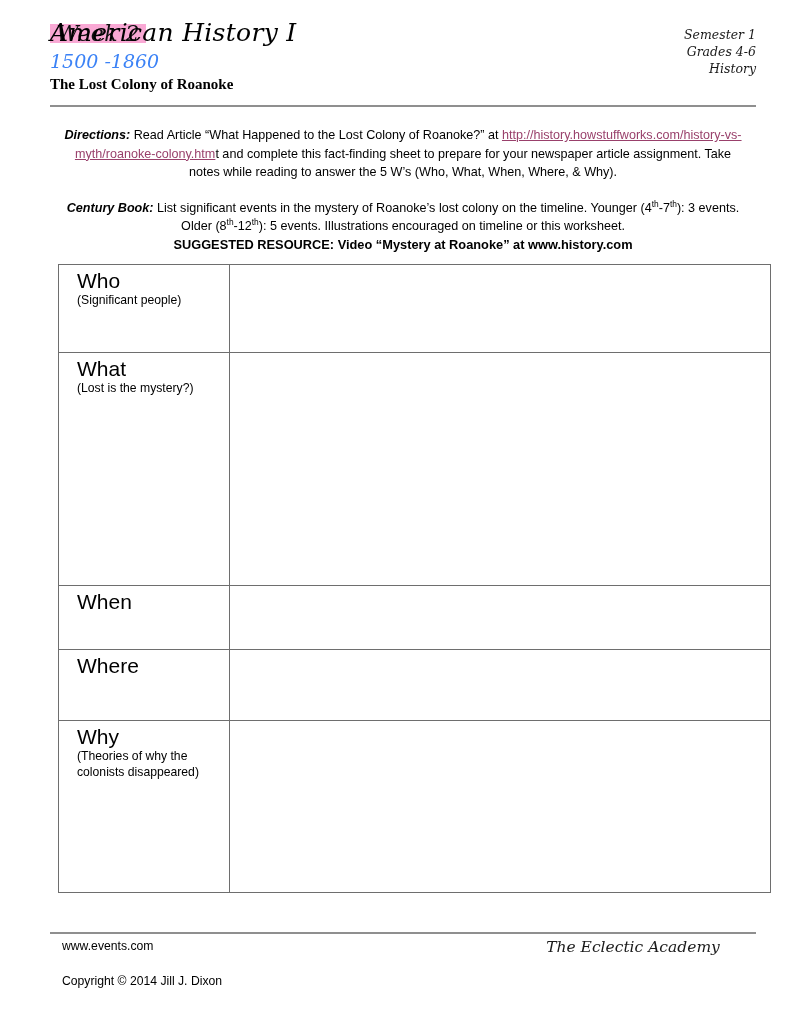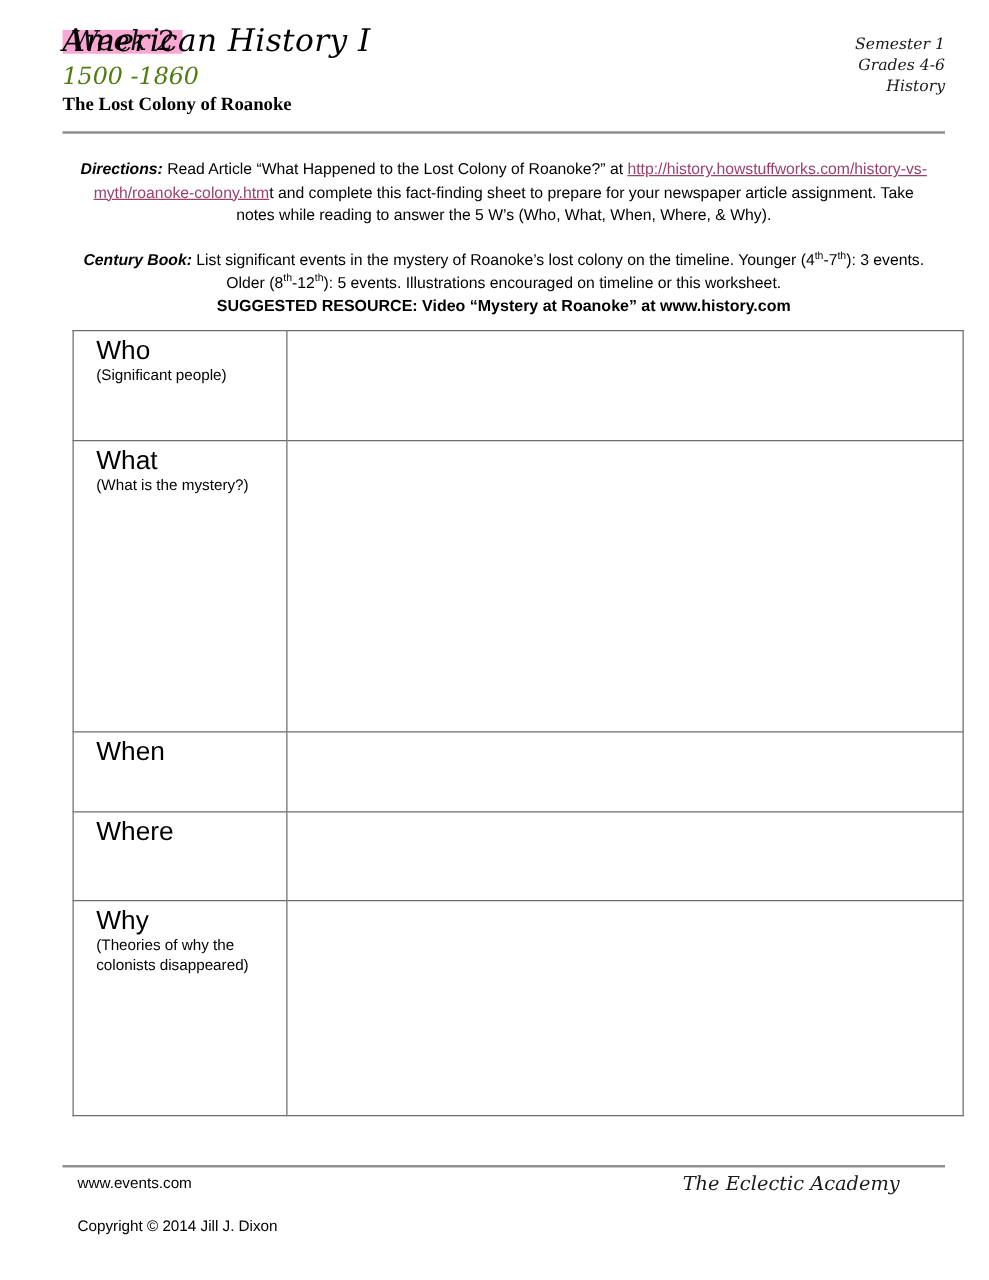--- a/index.html
+++ b/index.html
@@ -63,21 +63,21 @@
     line-height: 30px;
     color: #000;
     letter-spacing: 0.3px;
   }
   .sub-title {
     font-family: "DejaVu Serif", serif;
     font-style: italic;
     font-size: 19px;
     line-height: 24px;
     margin-top: 1px;
-    color: #4d7c0f;
+    color: #3b82f6;
   }
   .section-title {
     font-family: "Liberation Serif", serif;
     font-weight: bold;
     font-size: 15px;
     line-height: 19px;
     margin-top: 2px;
     color: #000;
   }
   .meta-block {
@@ -239,21 +239,21 @@
         <tr style="height: 88px;">
           <td class="label-cell">
             <div class="q-word">Who</div>
             <div class="q-hint">(Significant people)</div>
           </td>
           <td class="answer-cell"></td>
         </tr>
         <tr style="height: 233px;">
           <td class="label-cell">
             <div class="q-word">What</div>
-            <div class="q-hint">(What is the mystery?)</div>
+            <div class="q-hint">(Lost is the mystery?)</div>
           </td>
           <td class="answer-cell"></td>
         </tr>
         <tr style="height: 64px;">
           <td class="label-cell">
             <div class="q-word">When</div>
           </td>
           <td class="answer-cell"></td>
         </tr>
         <tr style="height: 71px;">

